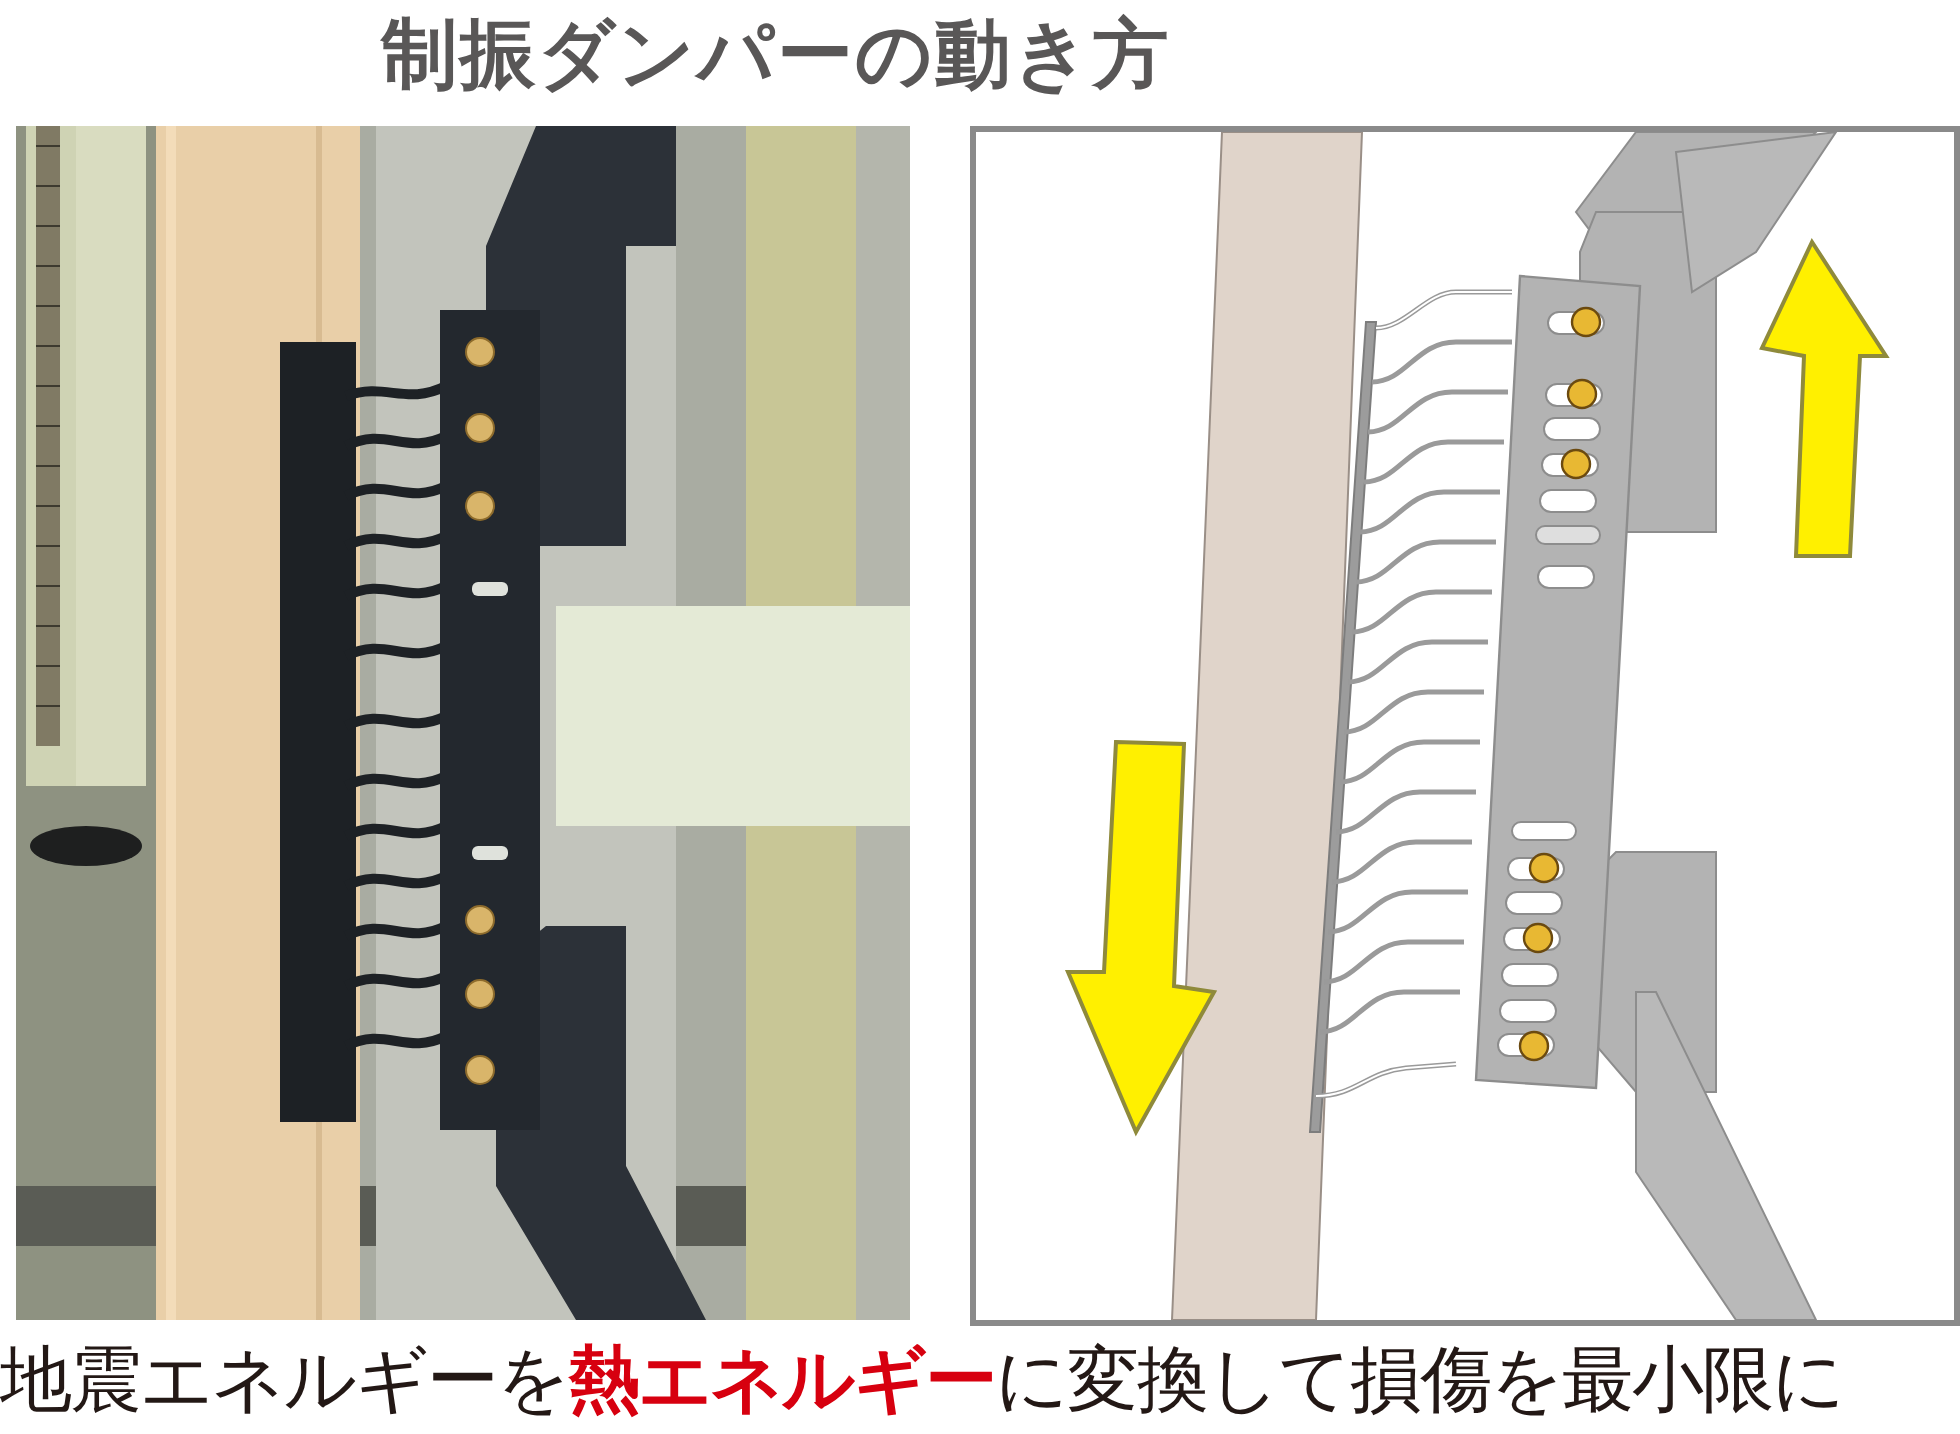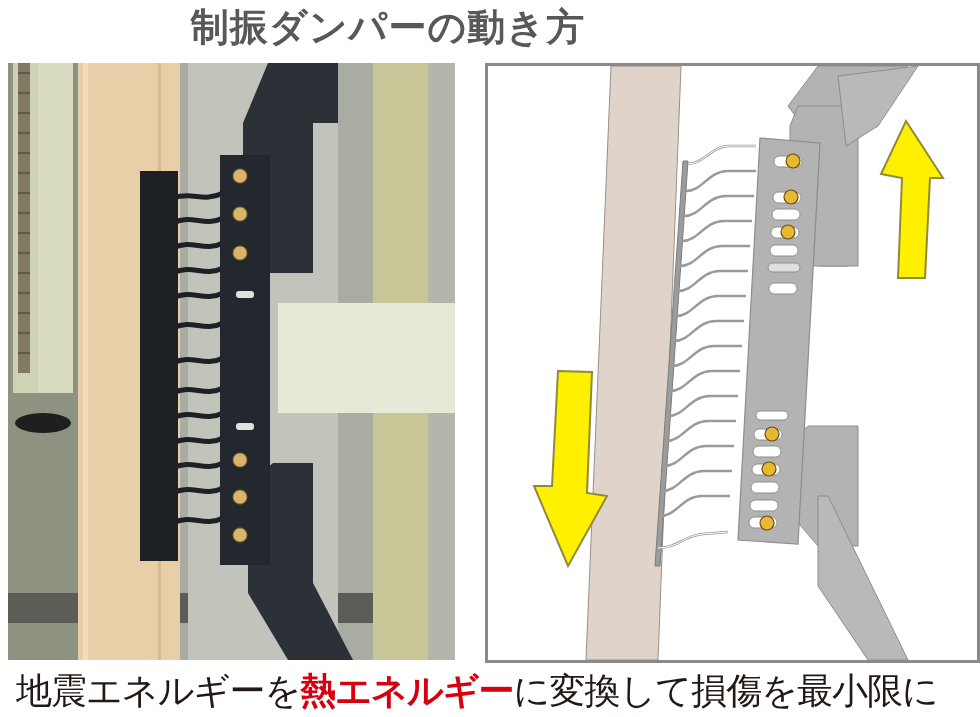--- a/index.html
+++ b/index.html
@@ -1,21 +1,21 @@
 <!DOCTYPE html>
 <html><head>
 <meta charset="utf-8">
 <style>
   html, body { margin:0; padding:0; background:#ffffff; }
   body { width:980px; height:717px; position:relative; overflow:hidden; font-family:"DejaVu Sans", "Liberation Sans", sans-serif; }
   .title { position:absolute; left:0; top:2px; width:776px; text-align:center; font-size:38px; font-weight:bold; color:#595757; letter-spacing:1px; line-height:50px; }
   .photo { position:absolute; left:8px; top:63px; width:447px; height:597px; overflow:hidden; background:#b7b9ad; }
   .photo svg, .diagram svg { display:block; }
   .diagram { position:absolute; left:485px; top:63px; width:489px; height:594px; border:3px solid #8a8a8a; background:#ffffff; overflow:hidden; }
-  .caption { position:absolute; left:16px; top:668px; width:784px; text-align:right; font-size:36px; color:#231815; line-height:46px; white-space:nowrap; letter-spacing:-1px; font-family:"DejaVu Sans", sans-serif; }
+  .caption { position:absolute; left:0; top:668px; width:784px; text-align:right; font-size:36px; color:#231815; line-height:46px; white-space:nowrap; letter-spacing:-1px; font-family:"DejaVu Sans", sans-serif; }
   .caption .hl { color:#d7000f; font-weight:bold; }
 </style>
 </head>
 <body>
 
 <div class="title">制振ダンパーの動き方</div>
 
 <div class="photo">
   <svg width="447" height="597" viewBox="0 0 447 597">
 

